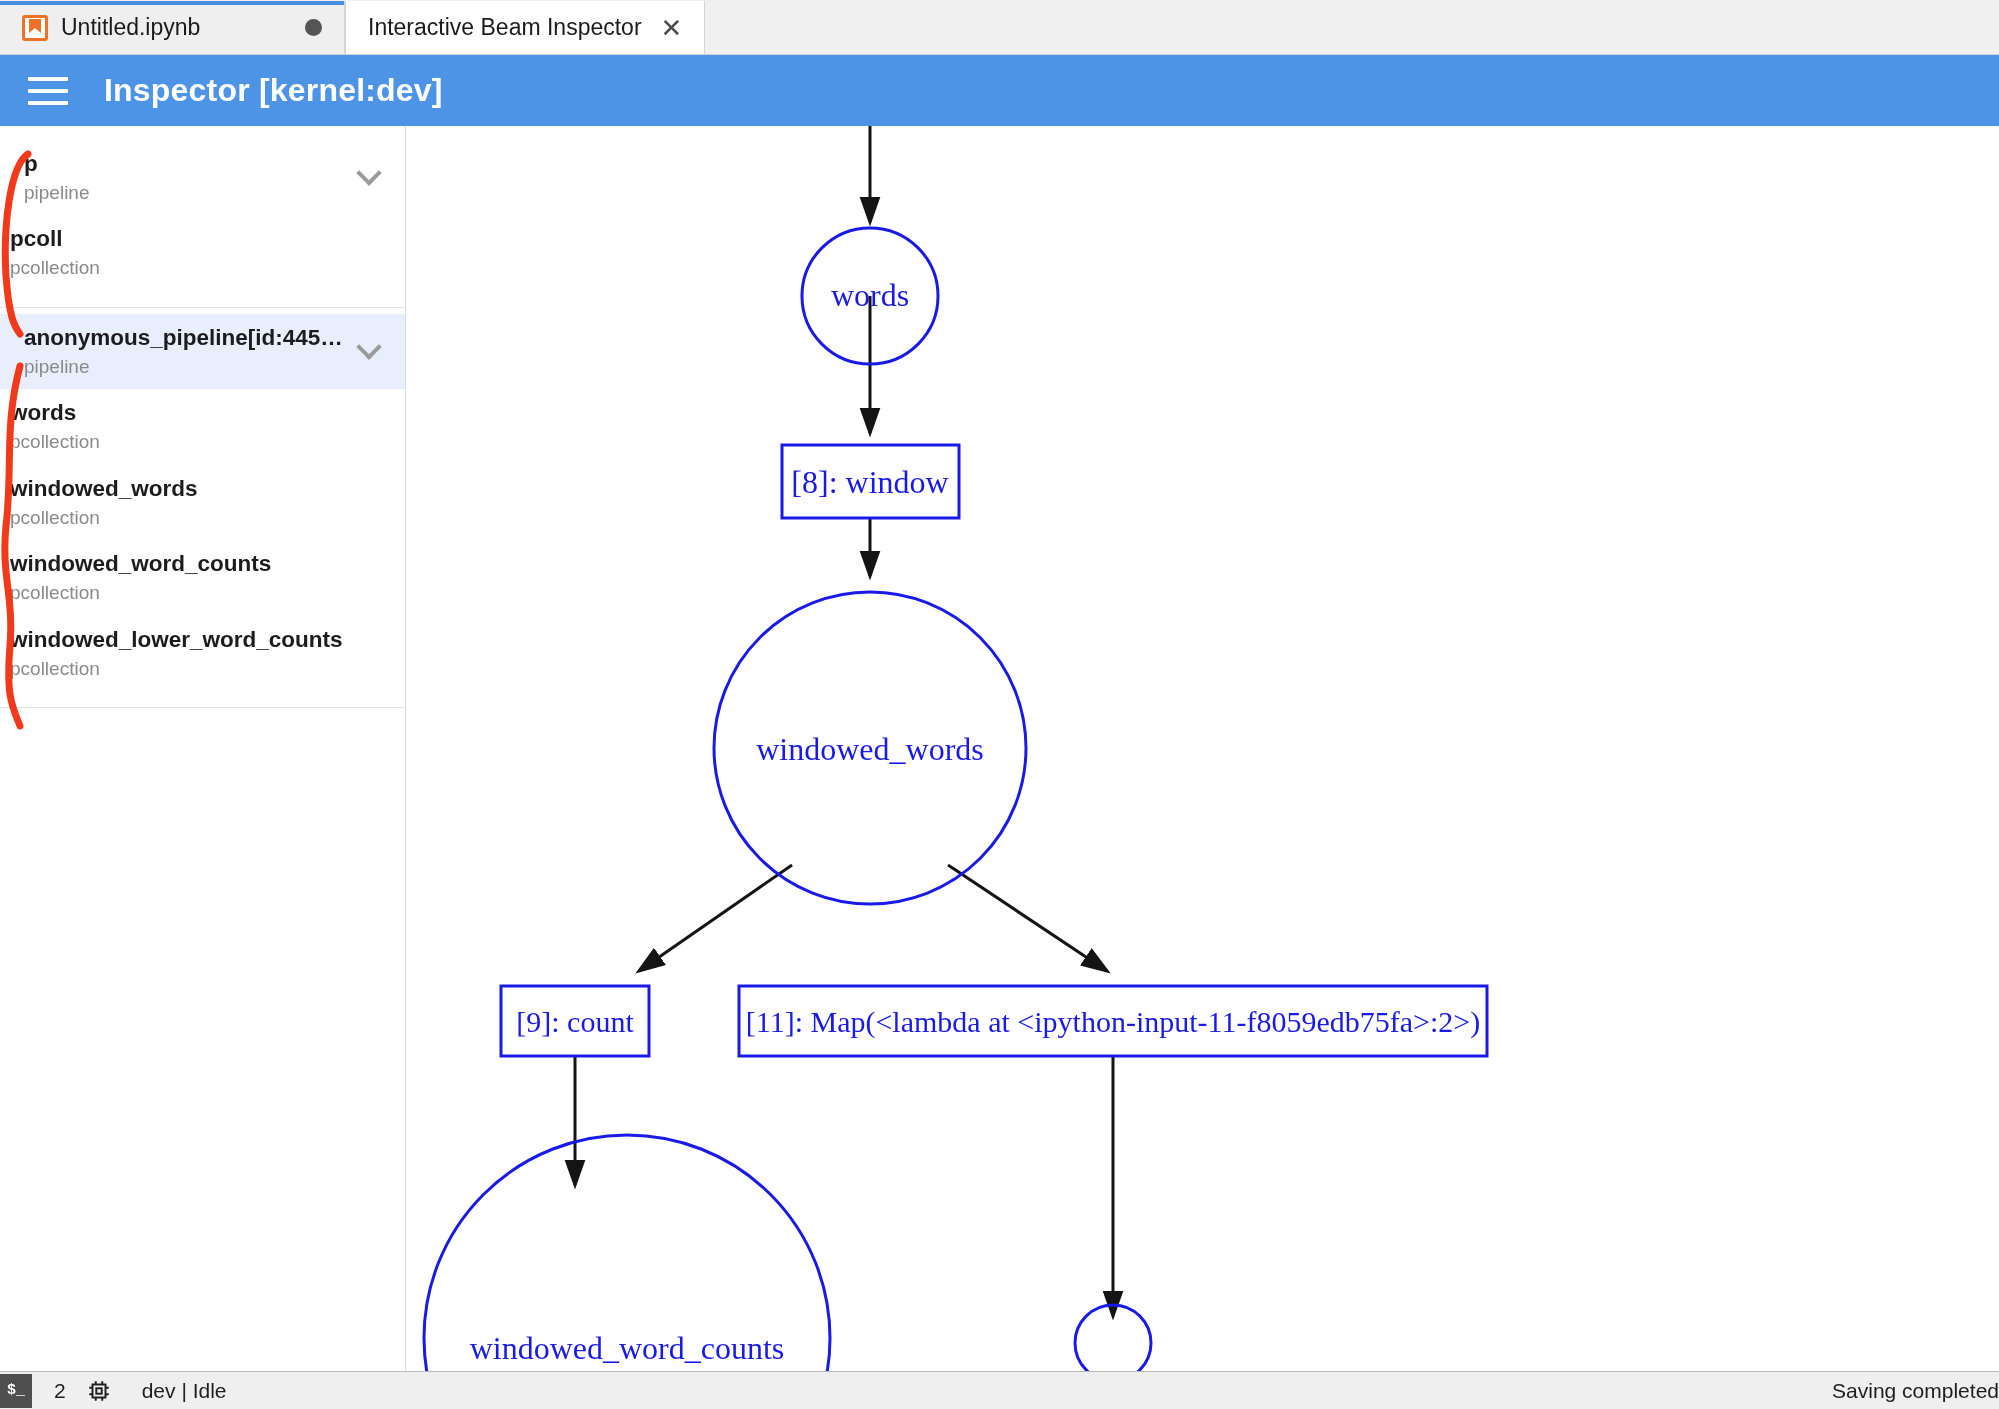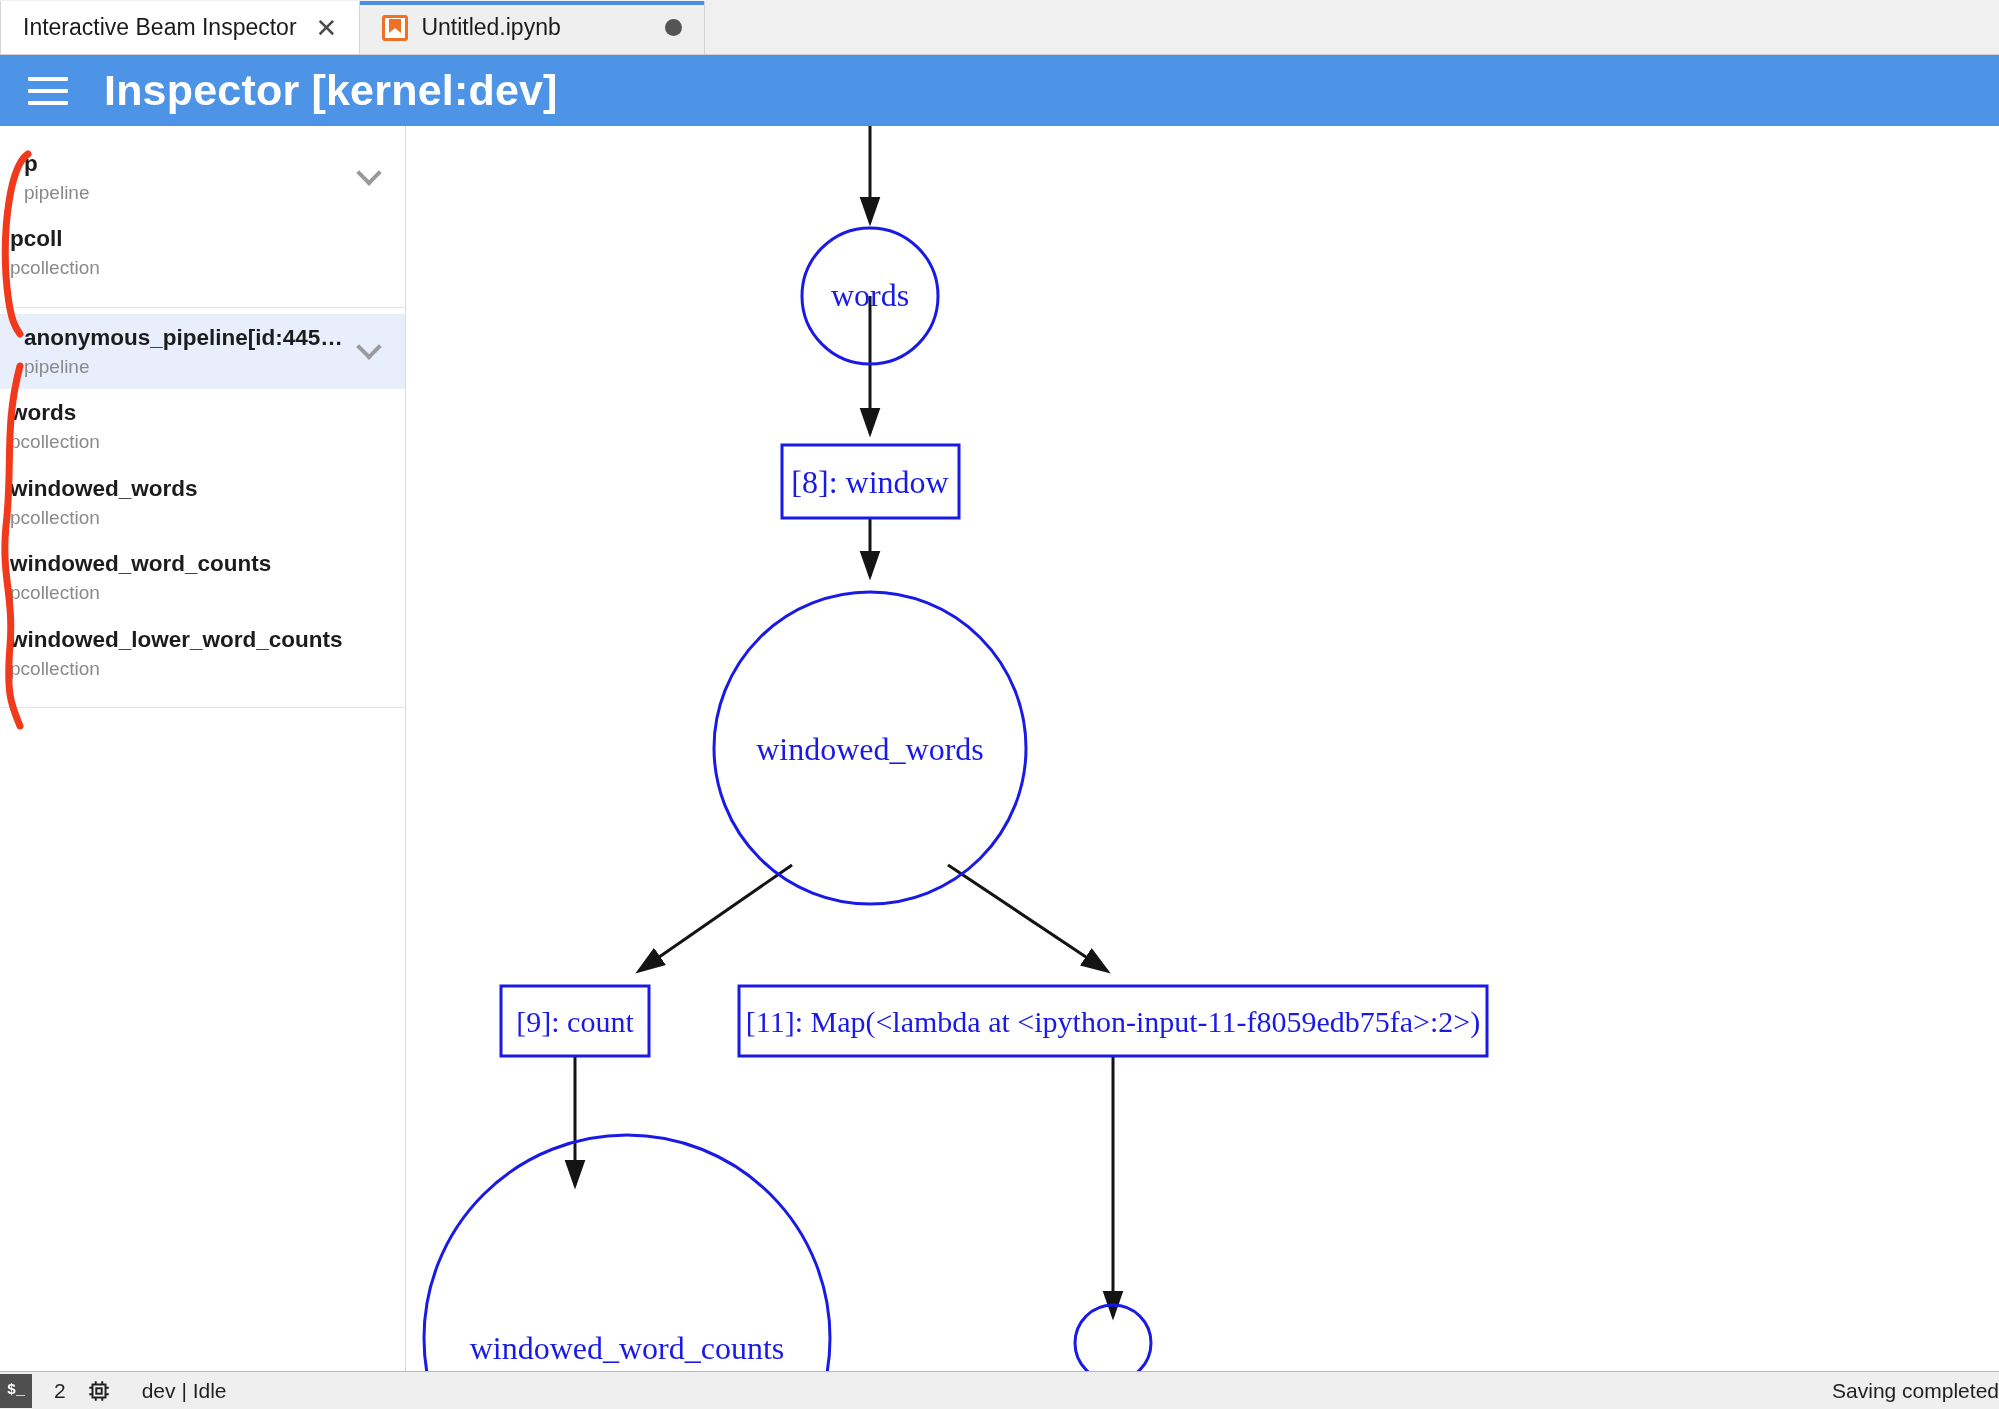--- a/index.html
+++ b/index.html
@@ -52,21 +52,21 @@
 
   
   .header {
     position: absolute; left: 0; top: 55px; width: 1999px; height: 71px;
     background: #4d93e6; display: flex; align-items: center; gap: 36px;
     padding-left: 28px;
   }
   .hamburger { width: 40px; height: 28px; display: flex; flex-direction: column;
     justify-content: space-between; flex: 0 0 auto; cursor: pointer; }
   .hamburger span { display: block; height: 4px; background: #fff; border-radius: 1px; }
-  .header-title { color: #fff; font-size: 43px; font-weight: bold; letter-spacing: .2px; }
+  .header-title { color: #fff; font-size: 32px; font-weight: bold; letter-spacing: .2px; }
 
   
   .body { position: absolute; left: 0; top: 126px; width: 1999px; height: 1245px; background: #fff; }
 
   
   .sidebar {
     position: absolute; left: 0; top: 0; width: 406px; height: 1245px;
     background: #fff; border-right: 1px solid #dadada; overflow: hidden;
   }
   .side-group { border-bottom: 1px solid #e3e3e3; padding: 14px 0 16px 0; }
@@ -111,28 +111,28 @@
   .chip-icon { margin-left: 20px; width: 26px; height: 26px; position: relative; flex: 0 0 auto; }
   .st-kernel { margin-left: 30px; }
   .st-saving { position: absolute; left: 0; right: 0; text-align: right; }
 </style>
 </head>
 <body>
 
 <div id="app">
 
   <div class="tabbar">
-    <div class="tab active">
-      <span class="tab-title">Interactive Beam Inspector</span>
-      <span class="close-x">✕</span>
-    </div>
     <div class="tab inactive">
       <span class="nb-icon"></span>
       <span class="tab-title">Untitled.ipynb</span>
       <span class="dot"></span>
+    </div>
+    <div class="tab active">
+      <span class="tab-title">Interactive Beam Inspector</span>
+      <span class="close-x">✕</span>
     </div>
   </div>
 
   <div class="header">
     <span class="hamburger">
       <span></span>
         <span></span>
         <span></span>
     </span>
     <span class="header-title">Inspector [kernel:dev]</span>

